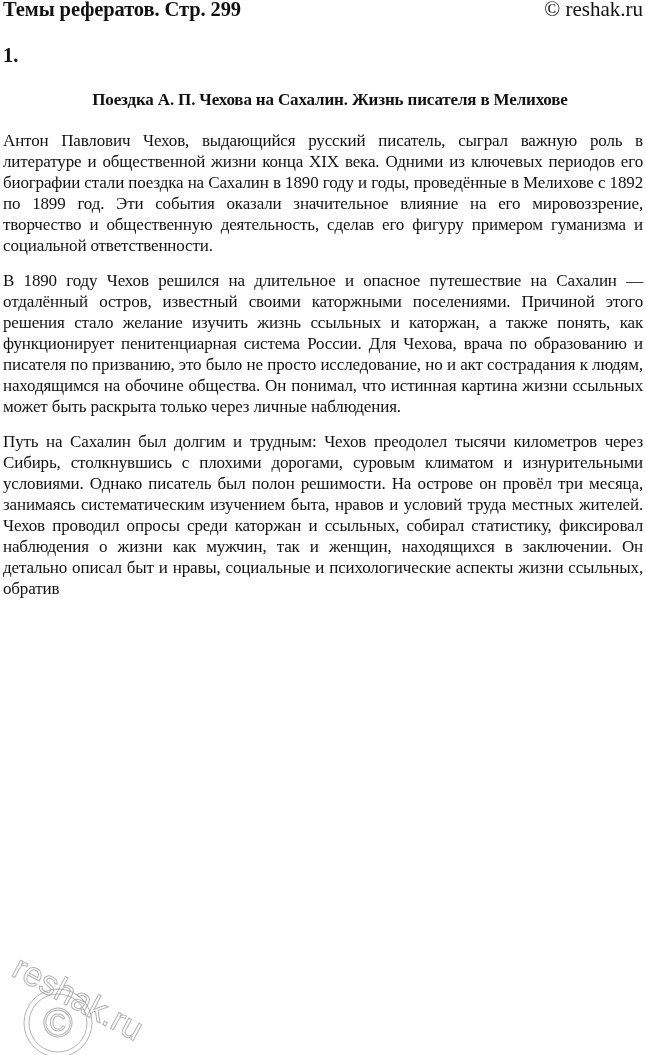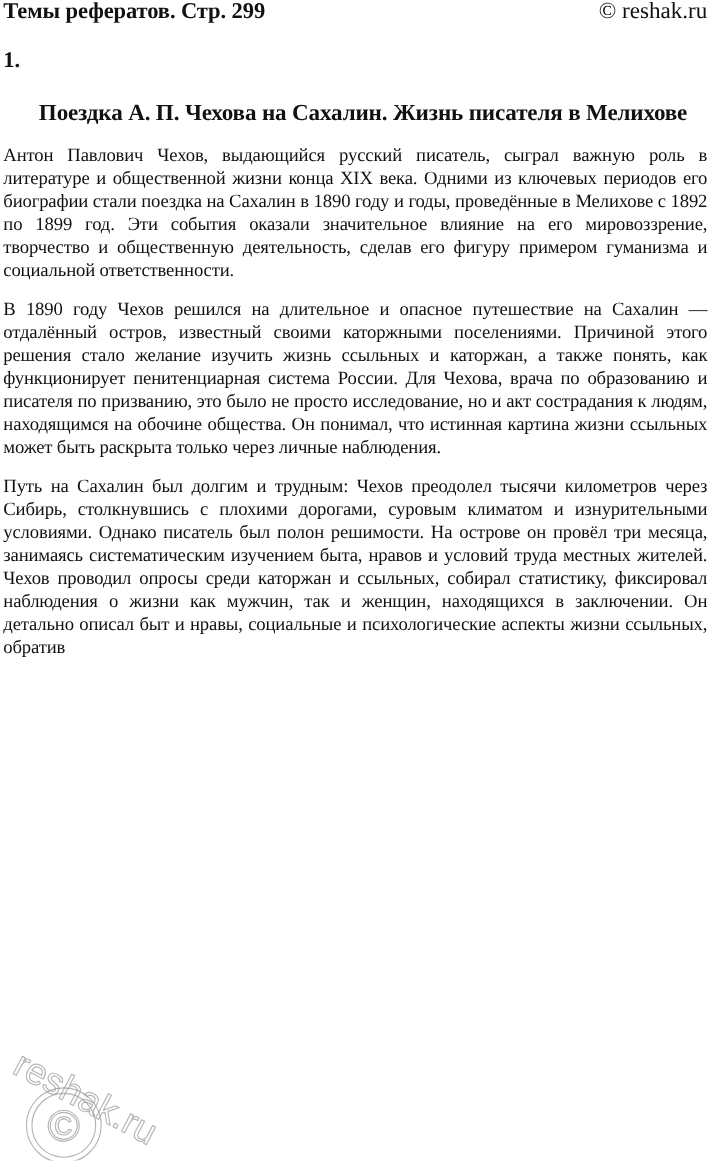--- a/index.html
+++ b/index.html
@@ -45,21 +45,21 @@
     font-weight: bold;
     font-size: 20.5px;
   }
   .essay-title {
     position: absolute;
     left: 0;
     right: 0;
     top: 90px;
     text-align: center;
     font-weight: bold;
-    font-size: 21px;
+    font-size: 17px;
     letter-spacing: -0.15px;
     padding-left: 14px;
   }
   .body-text {
     position: absolute;
     left: 3px;
     width: 640px;
     top: 130px;
   }
   .para {

